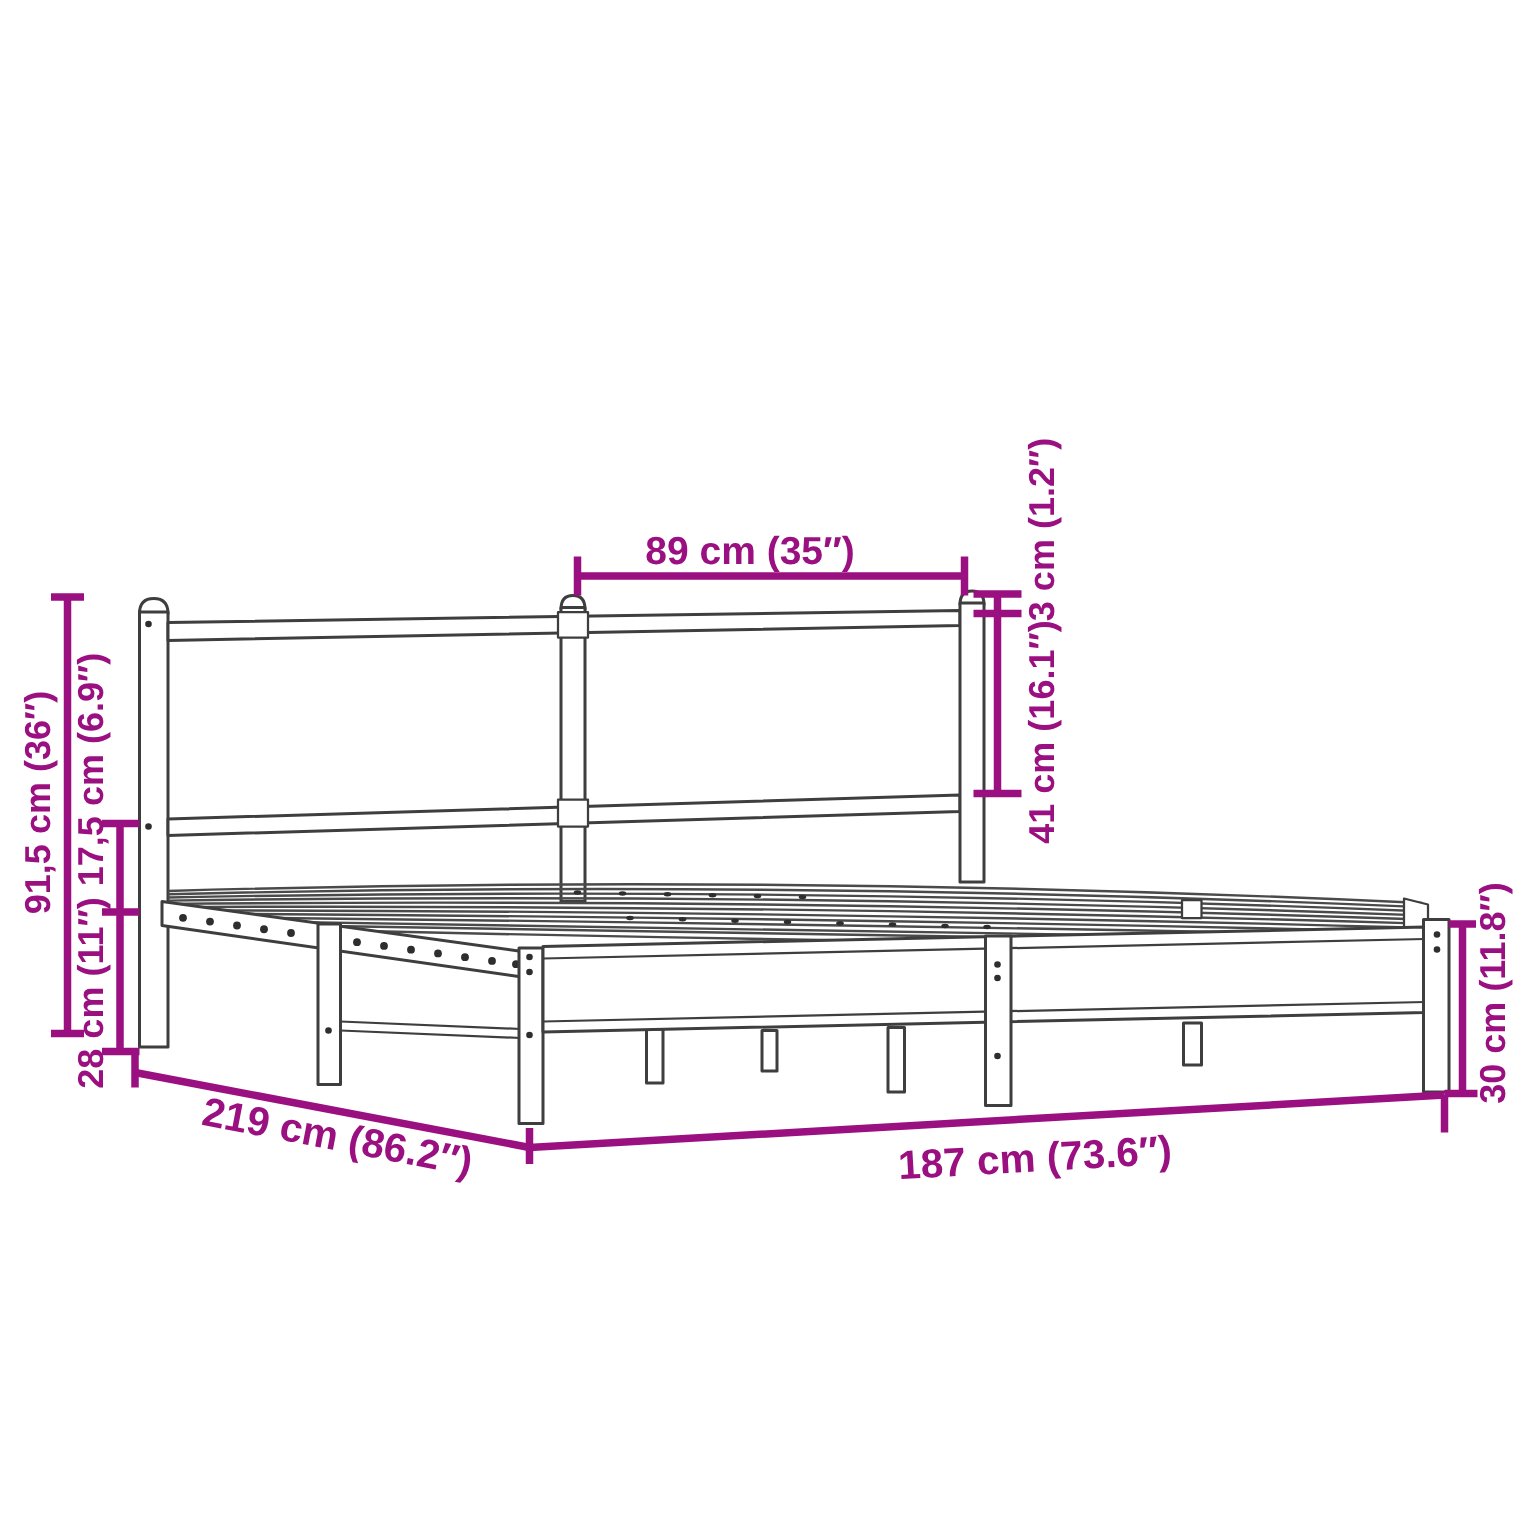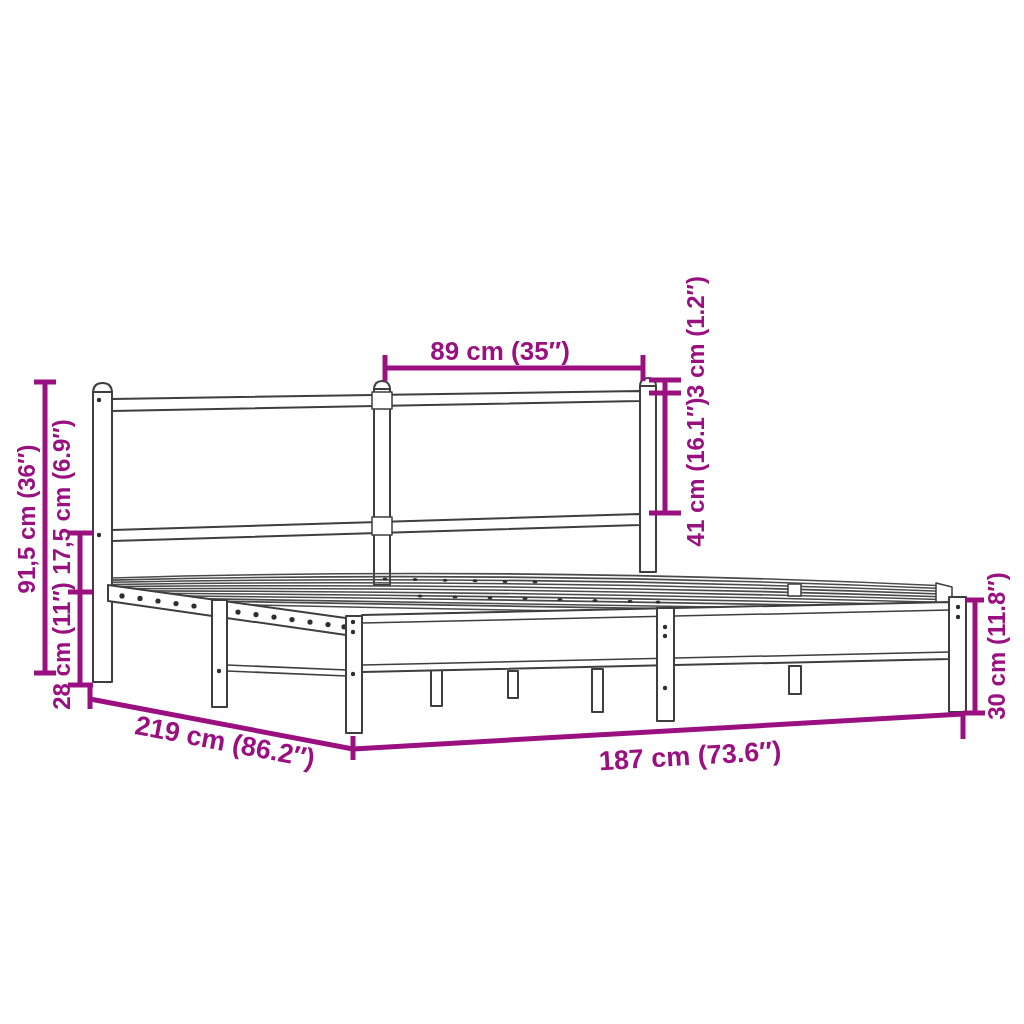--- a/index.html
+++ b/index.html
@@ -1,21 +1,21 @@
 <!DOCTYPE html>
 <html style="--accent: #9A1080; --outline: #3E3E3E; --bg: #FFFFFF;"><head>
 <meta charset="utf-8">
 <style>
   :root { --accent:#9A1080; --outline:#3E3E3E; --bg:#FFFFFF; }
   html,body { margin:0; padding:0; }
   body {
     width:1024px; height:1024px; background:var(--bg);
     font-family:"Liberation Sans", sans-serif; overflow:hidden;
   }
-  .stage { width:1024px; height:748px; }
+  .stage { width:1024px; height:748px;margin-top:16px; }
   svg { display:block; }
   .bed  { stroke:var(--outline); stroke-width:2; fill:none; stroke-linejoin:round; }
   .bed .w { fill:#FFFFFF; }
   .bed .thin { stroke-width:1.5; }
   .slats path { stroke:#4A4A4A; stroke-width:1.6; fill:none; }
   .dot { fill:#2E2E2E; stroke:none; }
   .dims line, .dims polyline { stroke:var(--accent); stroke-width:5; fill:none; }
   .dimtext {
     fill:var(--accent); font-family:"Liberation Sans", sans-serif;
     font-weight:bold; font-size:24px;

